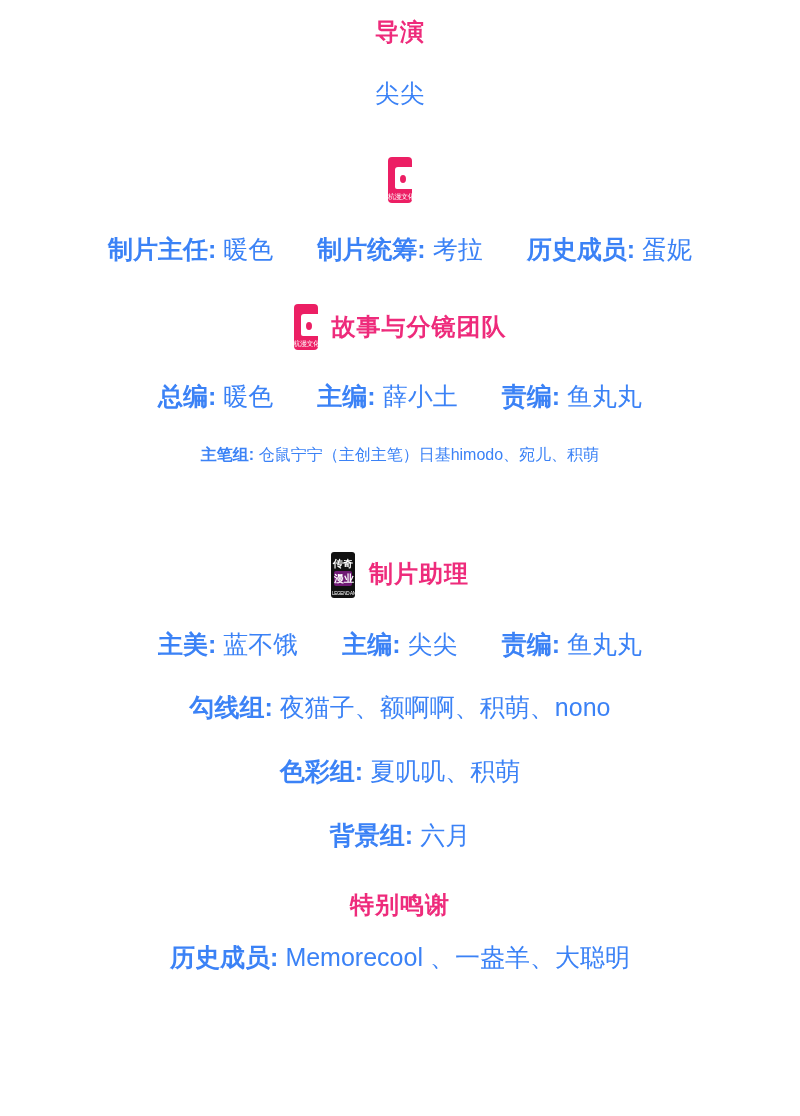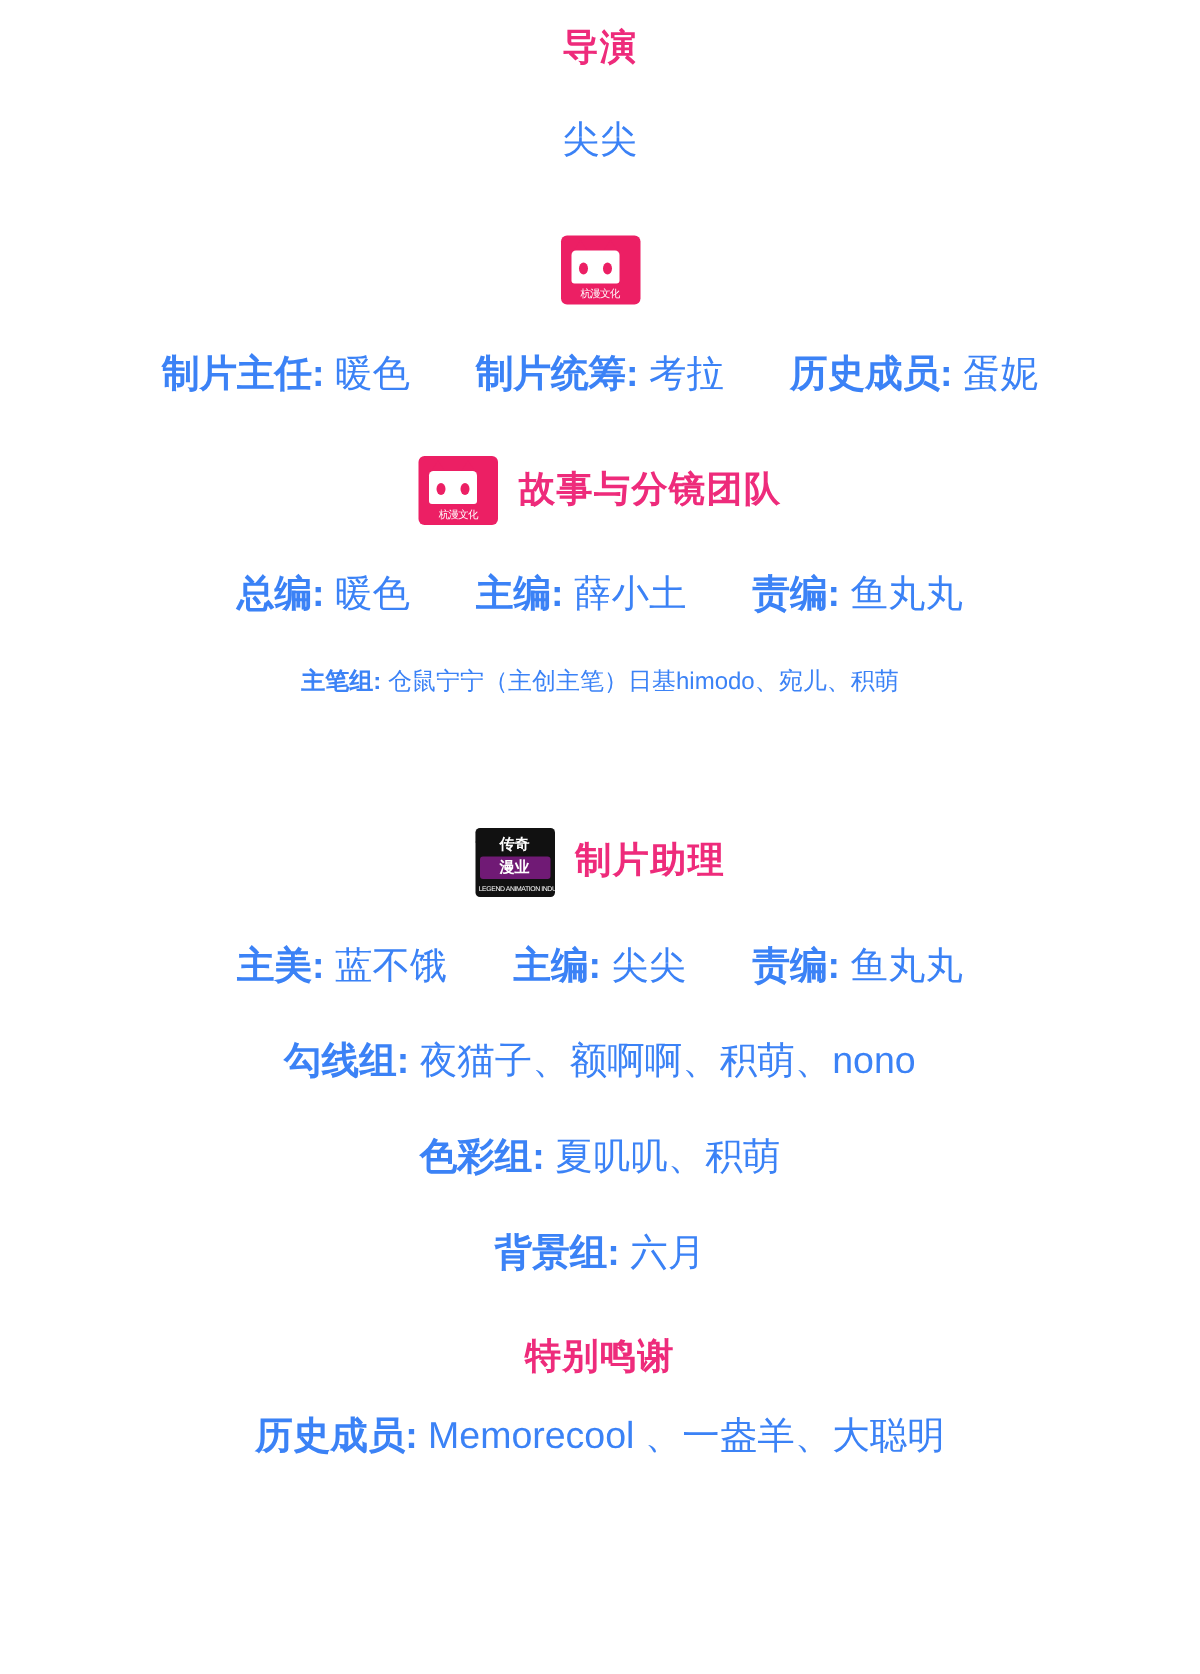--- a/index.html
+++ b/index.html
@@ -58,21 +58,21 @@
 
   
   .sp-1 { height: 22px; }
   .sp-2 { height: 30px; }
   .sp-3 { height: 38px; }
   .sp-4 { height: 46px; }
   .sp-5 { height: 56px; }
 
   
   .logo {
-    width: 53px;
+    width: 24px;
     height: 46px;
     position: relative;
     flex: 0 0 auto;
   }
   .logo-manman {
     background: #ec1f64;
     border-radius: 4px;
     overflow: hidden;
   }
   .logo-manman .ears {

